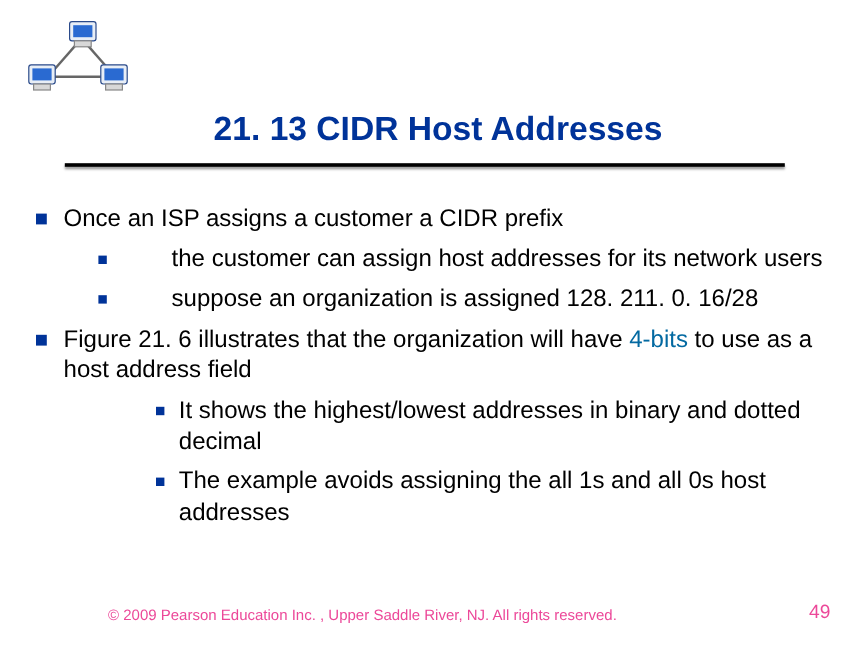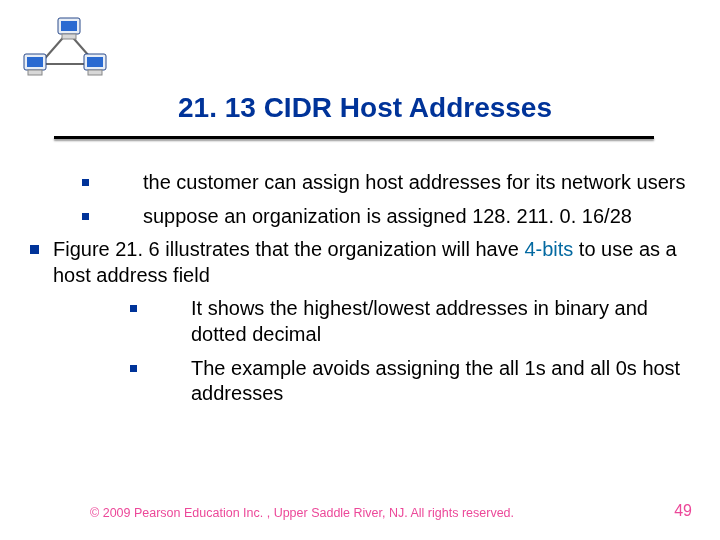--- a/index.html
+++ b/index.html
@@ -49,21 +49,21 @@
   .sq {
     width: 9px; height: 9px; background: #003399; flex-shrink: 0;
     margin-top: 8px; margin-right: 14px;
   }
   .sq-sm {
     width: 7px; height: 7px; background: #003399; flex-shrink: 0;
     margin-top: 9px; margin-right: 12px;
   }
   .lvl1 { margin-left: 0; }
   .lvl2 { margin-left: 52px; gap: 42px; }
-  .lvl3 { margin-left: 100px; gap: 42px; }
+  .lvl3 { margin-left: 100px; }
   .txt { flex: 1; }
   .assigned-val { display: inline; text-align: center; }
   .green { color: #0369a1; }
   .footer {
     position: absolute;
     bottom: 20px;
     left: 90px;
     font-size: 12.5px;
     color: #ec4899;
   }
@@ -99,20 +99,24 @@
       <rect x="70" y="56" width="14" height="5" fill="#d8d8d8" stroke="#888"></rect>
     </g>
   </svg>
 </div>
 
 <div class="title">21. 13  CIDR Host Addresses</div>
 <div class="title-underline"></div>
 
 <div class="content">
 
+  <div class="bullet-row lvl1">
+    <div class="sq"></div>
+    <div class="txt">Once an ISP assigns a customer a CIDR prefix</div>
+  </div>
 
   <div class="bullet-row lvl2">
     <div class="sq-sm"></div>
     <div class="txt">the customer can assign host addresses for its network users</div>
   </div>
 
   <div class="bullet-row lvl2">
     <div class="sq-sm"></div>
     <div class="txt">
       <span>suppose an organization is assigned </span><span class="assigned-val">128. 211. 0. 16/28</span>

